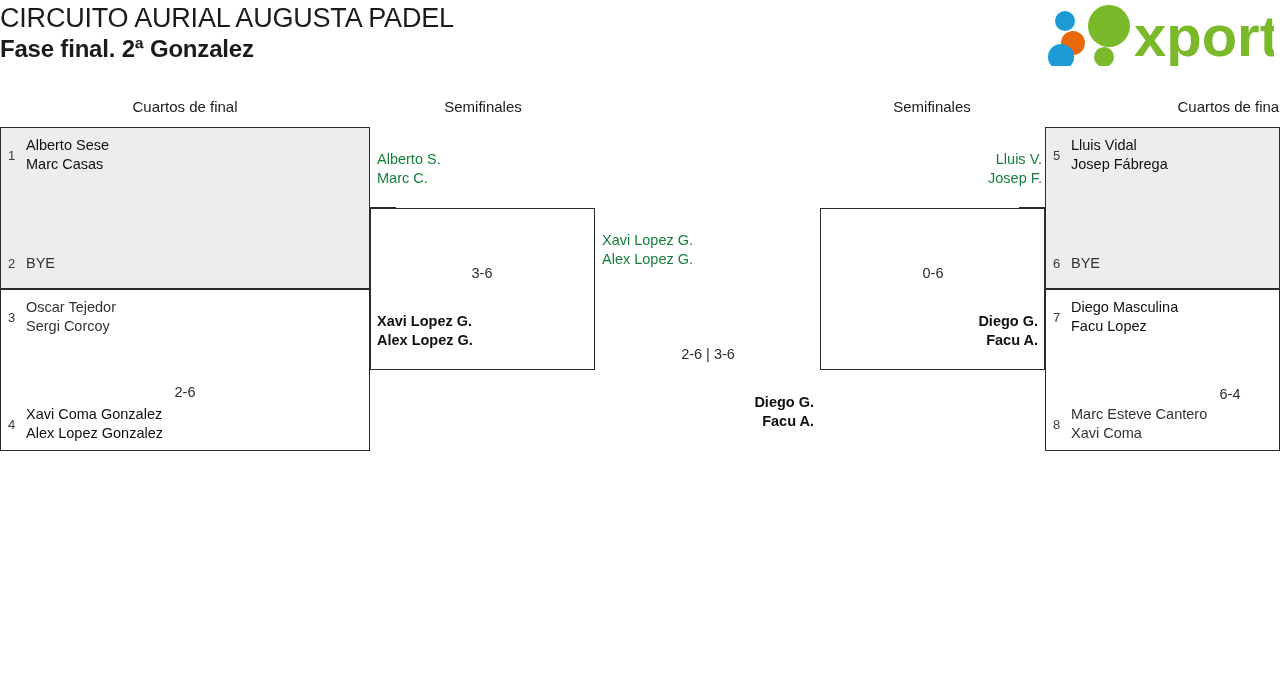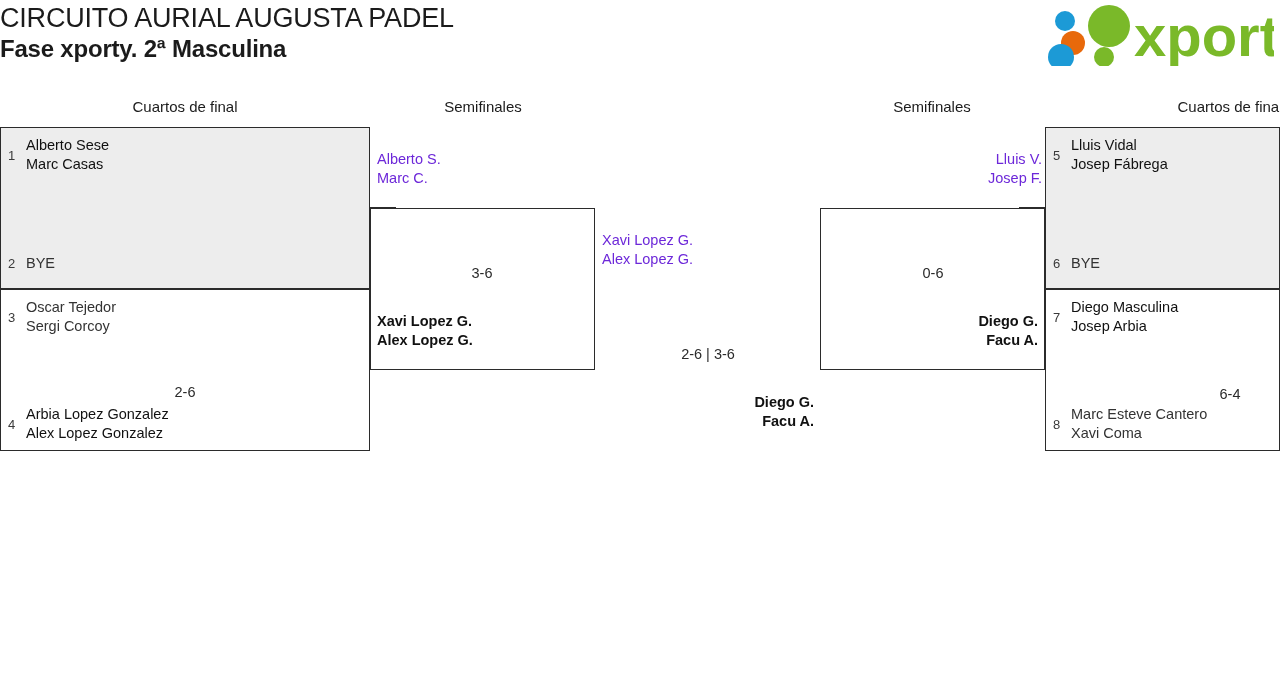--- a/index.html
+++ b/index.html
@@ -106,37 +106,37 @@
   }
 
   
   .flabel {
     position: absolute;
     font-size: 14.5px;
     line-height: 19px;
     white-space: nowrap;
   }
   .flabel.win { font-weight: 700; color: #111111; }
-  .flabel.lose { font-weight: 400; color: #6d28d9; }
+  .flabel.lose { font-weight: 400; color: #15803d; }
   .flabel.ralign { text-align: right; }
 
   
   .conn {
     position: absolute;
     background: #2b2b2b;
   }
 </style>
 </head>
 <body>
 
 <div class="page">
 
   <div class="title-block">
     <div class="title-line1">CIRCUITO AURIAL AUGUSTA PADEL</div>
-    <div class="title-line2">Fase xporty. 2ª Masculina</div>
+    <div class="title-line2">Fase final. 2ª Gonzalez</div>
   </div>
 
   <div class="logo">
     <svg width="232" height="62" viewBox="0 0 232 62" xmlns="http://www.w3.org/2000/svg">
       <g>
         <circle cx="23" cy="17" r="10" fill="#1c9ad6"></circle>
         <circle cx="31" cy="39" r="12" fill="#e8690b"></circle>
         <circle cx="19" cy="53" r="13" fill="#1c9ad6"></circle>
         <circle cx="67" cy="22" r="21" fill="#7ab929"></circle>
         <circle cx="62" cy="53" r="10" fill="#7ab929"></circle>
@@ -170,21 +170,21 @@
     <span class="seed">3</span>
     <span class="names lose">
       <span>Oscar Tejedor</span><br>
       <span>Sergi Corcoy</span>
     </span>
   </div>
   <div class="score" style="left:125px; top:360px; width:120px;">2-6</div>
   <div class="team" style="left:6px; top:405px;">
     <span class="seed">4</span>
     <span class="names win">
-      <span>Arbia Lopez Gonzalez</span><br>
+      <span>Xavi Coma Gonzalez</span><br>
       <span>Alex Lopez Gonzalez</span>
     </span>
   </div>
 
   <div class="flabel lose" style="left:377px; top:150px;">
     <span>Alberto S.</span><br>
     <span>Marc C.</span>
   </div>
 
   <div class="mbox" style="left:370px; top:208px; width:225px; height:162px;"></div>
@@ -227,21 +227,21 @@
   <div class="team" style="left:1051px; top:254px;">
     <span class="seed">6</span>
     <span class="names lose single">BYE</span>
   </div>
 
   <div class="mbox" style="left:1045px; top:289px; width:235px; height:162px;"></div>
   <div class="team" style="left:1051px; top:298px;">
     <span class="seed">7</span>
     <span class="names win">
       <span>Diego Masculina</span><br>
-      <span>Josep Arbia</span>
+      <span>Facu Lopez</span>
     </span>
   </div>
   <div class="score" style="left:1170px; top:362px; width:120px;">6-4</div>
   <div class="team" style="left:1051px; top:405px;">
     <span class="seed">8</span>
     <span class="names lose">
       <span>Marc Esteve Cantero</span><br>
       <span>Xavi Coma</span>
     </span>
   </div>

